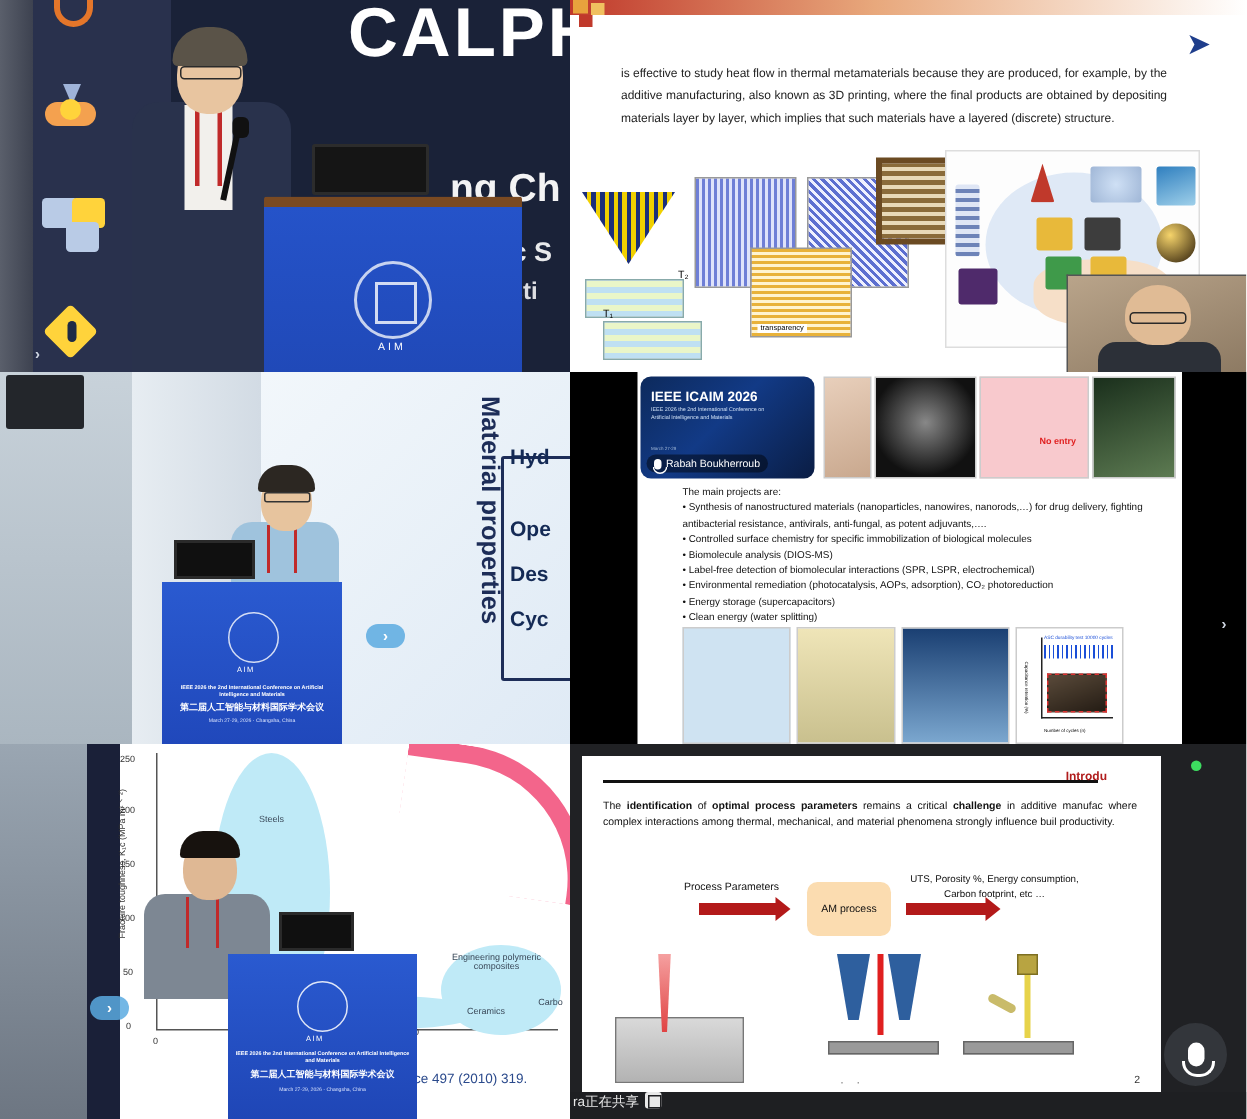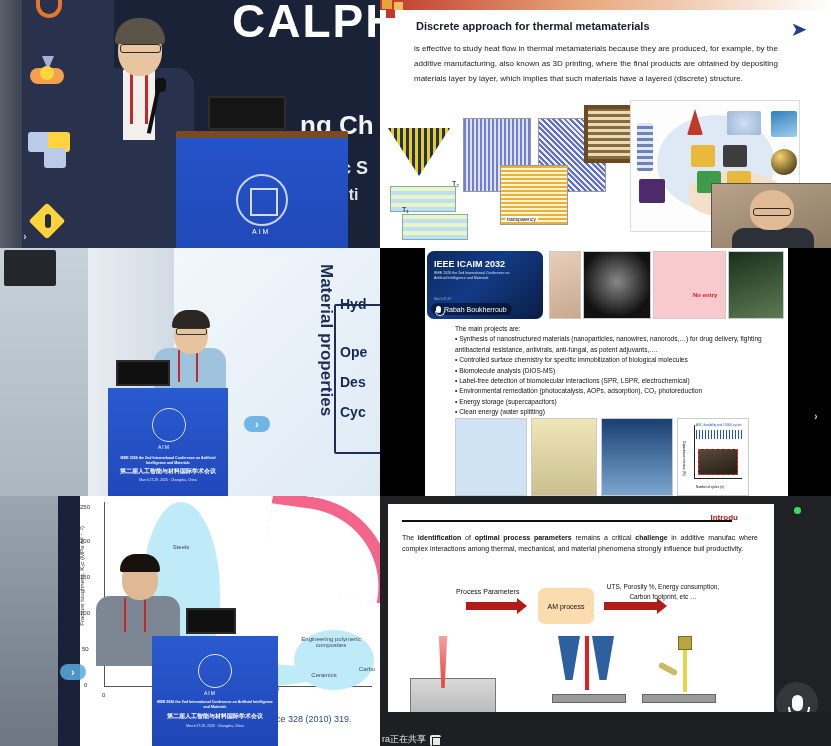--- a/index.html
+++ b/index.html
@@ -352,22 +352,22 @@
   .c6 .greendot{ position:absolute; left:414px; top:11px; width:7px; height:7px;
      border-radius:50%; background:#3ddc60;}
   .c6 .micbtn{ position:absolute; left:396px; top:186px; width:42px; height:42px;
      border-radius:50%; background:#33363b; display:flex; align-items:center;
      justify-content:center;}
   .c6 .micbtn .g{ width:11px; height:16px; background:#fff; border-radius:6px;
      position:relative;}
   .c6 .micbtn .g:after{ content:""; position:absolute; left:-4px; bottom:-7px;
      width:18px; height:9px; border:2px solid #fff; border-top:none;
      border-radius:0 0 10px 10px;}
-  .c6 .sharebar{ position:absolute; left:0; bottom:0; width:100%; height:34px;
-     background:#1e1f22; display:flex; align-items:flex-end; gap:4px;
+  .c6 .sharebar{ position:absolute; left:0; bottom:0; width:100%; height:18px;
+     background:#1e1f22; display:flex; align-items:flex-start; gap:4px;
      padding-left:2px; color:#e9e9e9; font-size:9px;}
   .c6 .shareicon{ width:11px; height:11px; background:#e9e9e9; border-radius:2px;
      position:relative;}
   .c6 .shareicon:after{ content:""; position:absolute; left:2px; top:2px;
      width:7px; height:7px; border:1.5px solid #1e1f22;}
   .c6 .dots{ position:absolute; left:180px; bottom:20px; color:#888; font-size:8px;
      letter-spacing:3px;}
 </style>
 </head>
 <body>
@@ -416,21 +416,20 @@
 
     <div class="chev dark" style="left:12px; top:228px;">›</div>
   </div>
 
   <div class="cell c2">
     <div class="topbar"></div>
     <i class="sq s1"></i>
     <i class="sq s2"></i>
     <i class="sq s3"></i>
 
-    <div class="title">Discrete approach for thermal metamaterials</div>
     <div class="para">is effective to study heat flow in thermal metamaterials because they are produced, for example, by the additive manufacturing, also known as 3D printing, where the final products are obtained by depositing materials layer by layer, which implies that such materials have a layered (discrete) structure.</div>
     <div class="logo">➤</div>
 
     <div class="fan"></div>
     <div class="p-a"></div>
     <div class="p-b"></div>
     <div class="p-c"></div>
     <div class="p-d">
       <span>transparency</span>
     </div>
@@ -489,21 +488,21 @@
     <div class="ptxt2">第二届人工智能与材料国际学术会议</div>
     <div class="ptxt3">March 27-29, 2026 · Changsha, China</div>
 
     <div class="chev" style="left:244px; top:168px;">›</div>
   </div>
 
   <div class="cell c4">
     <div class="stage">
 
       <div class="tile">
-        <div class="t1">IEEE ICAIM 2032</div>
+        <div class="t1">IEEE ICAIM 2026</div>
         <div class="t2">IEEE 2026 the 2nd International Conference on Artificial Intelligence and Materials</div>
         <div class="t3">March 27-29</div>
         <div class="namebar">
           <i class="micg"></i>
           <span>Rabah Boukherroub</span>
         </div>
       </div>
 
       <div class="ph p1"></div>
       <div class="ph p2"></div>
@@ -564,21 +563,21 @@
 
       <i class="bubble b1"></i>
       <i class="bubble b2"></i>
       <i class="bubble b3"></i>
       <div class="arrow"></div>
 
       <div class="lbl" style="left:78px; top:48px; width:46px;">Steels</div>
       <div class="lbl" style="left:218px; top:140px; width:66px;">Engineering polymeric composites</div>
       <div class="lbl" style="left:220px; top:176px; width:48px;">Ceramics</div>
       <div class="lbl" style="left:272px; top:170px; width:30px;">Carbo</div>
-      <div class="cite">ce 328 (2010) 319.</div>
+      <div class="cite">ce 497 (2010) 319.</div>
     </div>
 
     <div class="person">
       <div class="body"></div>
         <div class="lanyard"></div>
       <div class="head"></div>
         <div class="hair"></div>
     </div>
     <div class="laptop"></div>
     <div class="podium"></div>

